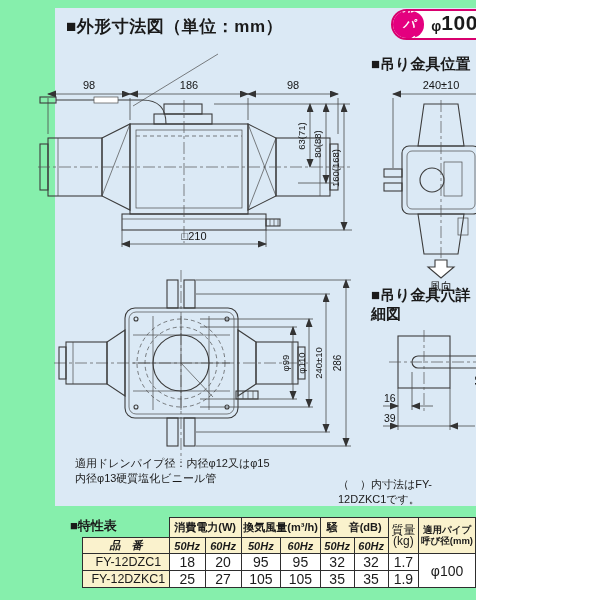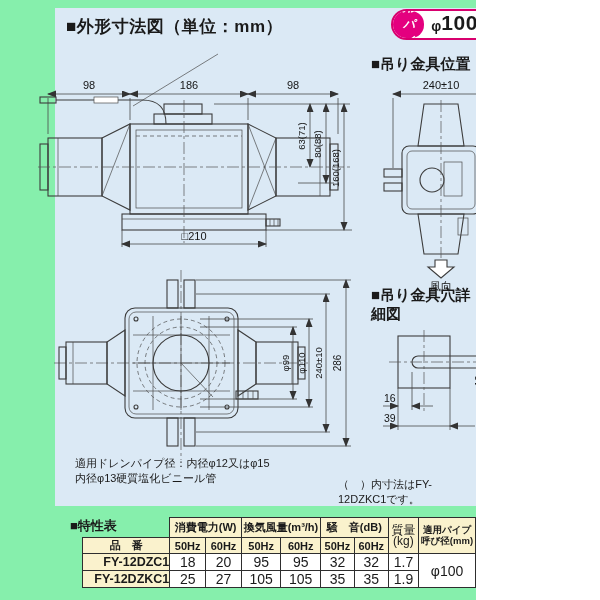--- a/index.html
+++ b/index.html
@@ -29,25 +29,25 @@
   .dim  { stroke:#4a4a4a; fill:none; stroke-width:0.8; }
   .cl   { stroke:#555; fill:none; stroke-width:0.7; stroke-dasharray:12 3 3 3; }
   .dash { stroke-dasharray:4 3; }
   .wfill{ fill:#fff; }
   
   .spec { position:absolute; left:82px; top:517px; border-collapse:collapse; table-layout:fixed; }
   .spec td { border:1px solid #2e2e2e; text-align:center; padding:0; background:#fff;
              font-size:14px; overflow:hidden; white-space:nowrap; }
   .spec td.ghost { border:none; background:transparent; }
   .spec td.hdr { background:#faf2cd; font-weight:bold; font-size:11px; }
-  .spec td.model { background:#faf2cd; font-weight:bold; text-align:right; padding-left:5px; font-size:12.5px; }
+  .spec td.model { background:#faf2cd; font-weight:normal; text-align:center; padding-left:5px; font-size:12.5px; }
   .spec .l2 { font-size:12px; line-height:11px; font-weight:normal; }
   .spec .l2s { font-size:9.5px; line-height:10.5px; font-weight:bold; }
   .spec tr.r1 { height:20px; }
-  .spec tr.r2 { height:16px; }
+  .spec tr.r2 { height:16px;font-style:italic; }
   .spec tr.rd { height:17px; }
   .tbl-title { font-size:13px; font-weight:bold;text-align:center; }
 </style>
 </head>
 <body>
 
 <div class="stage">
   <div class="panel"></div>
 
   <div class="abs h1" style="left:66px; top:15px;">■外形寸法図（単位：mm）</div>

